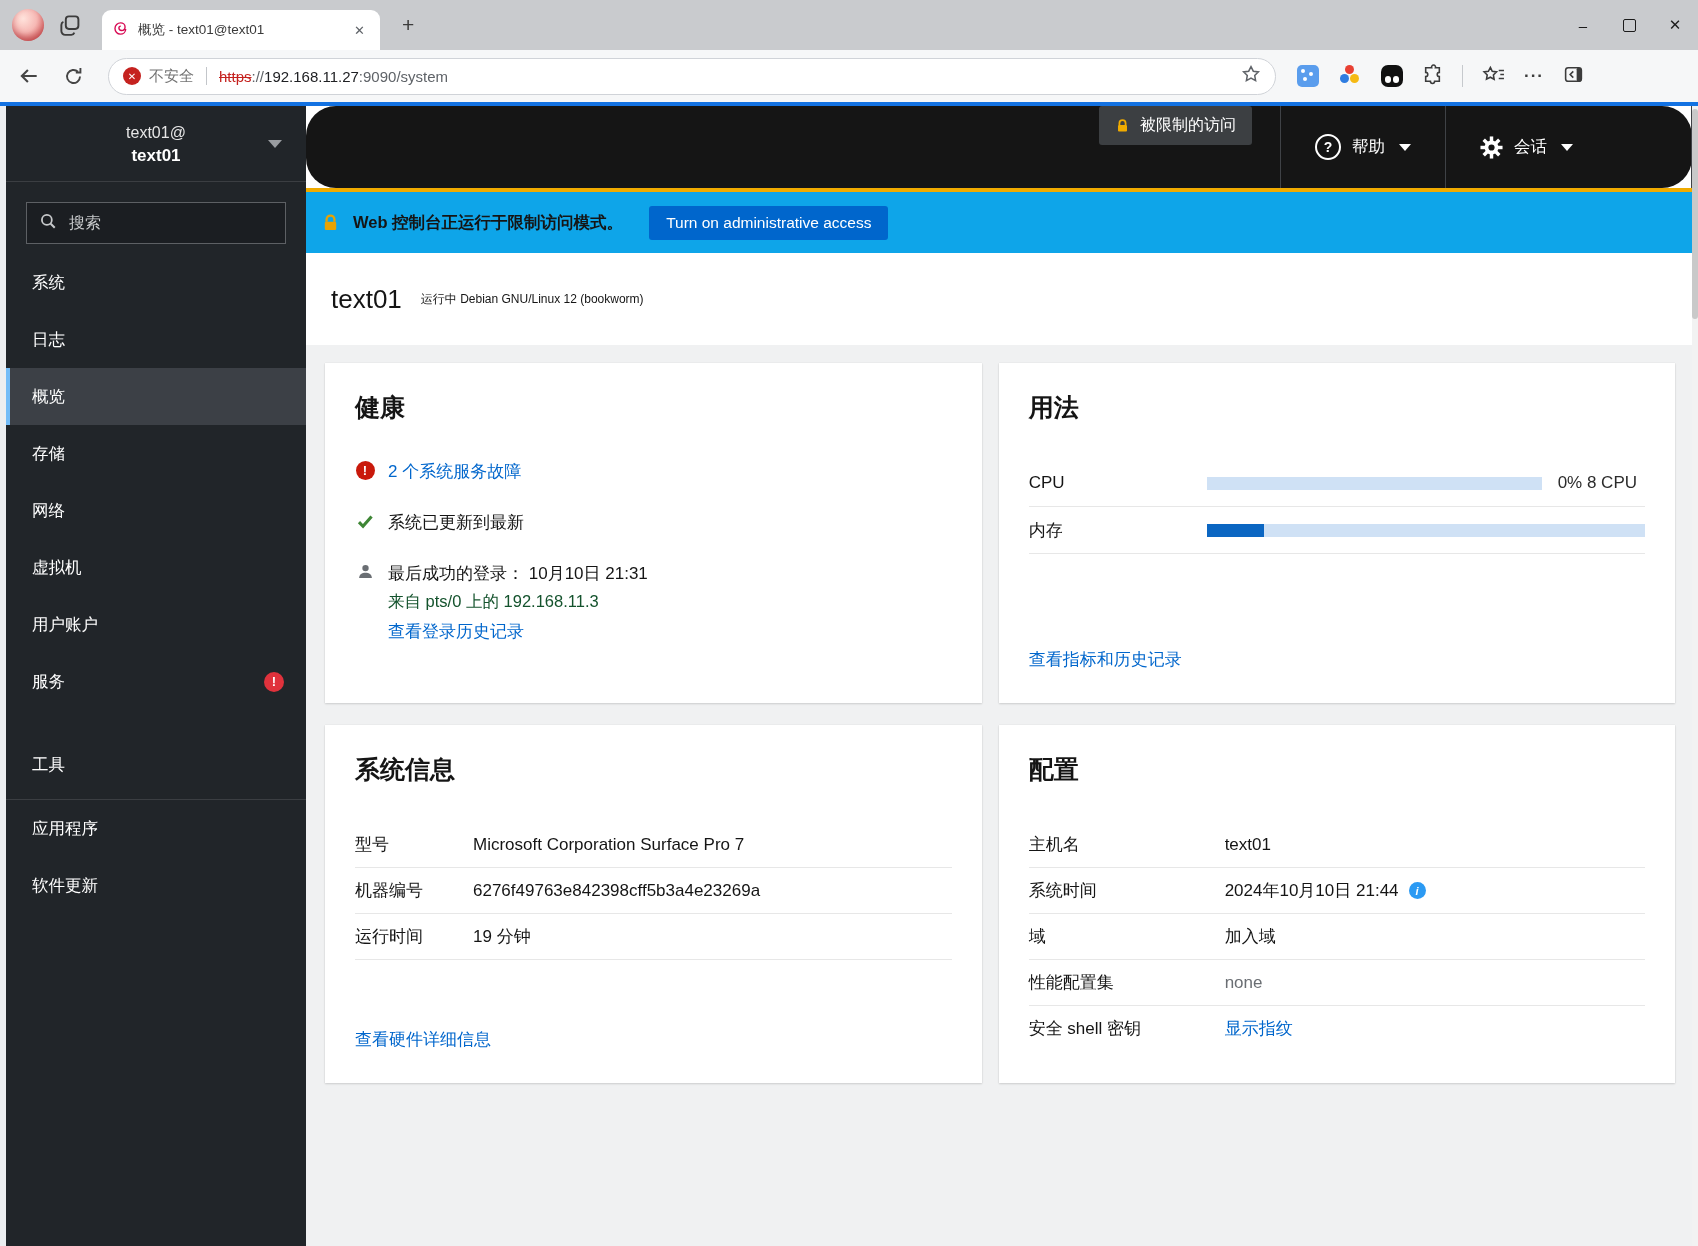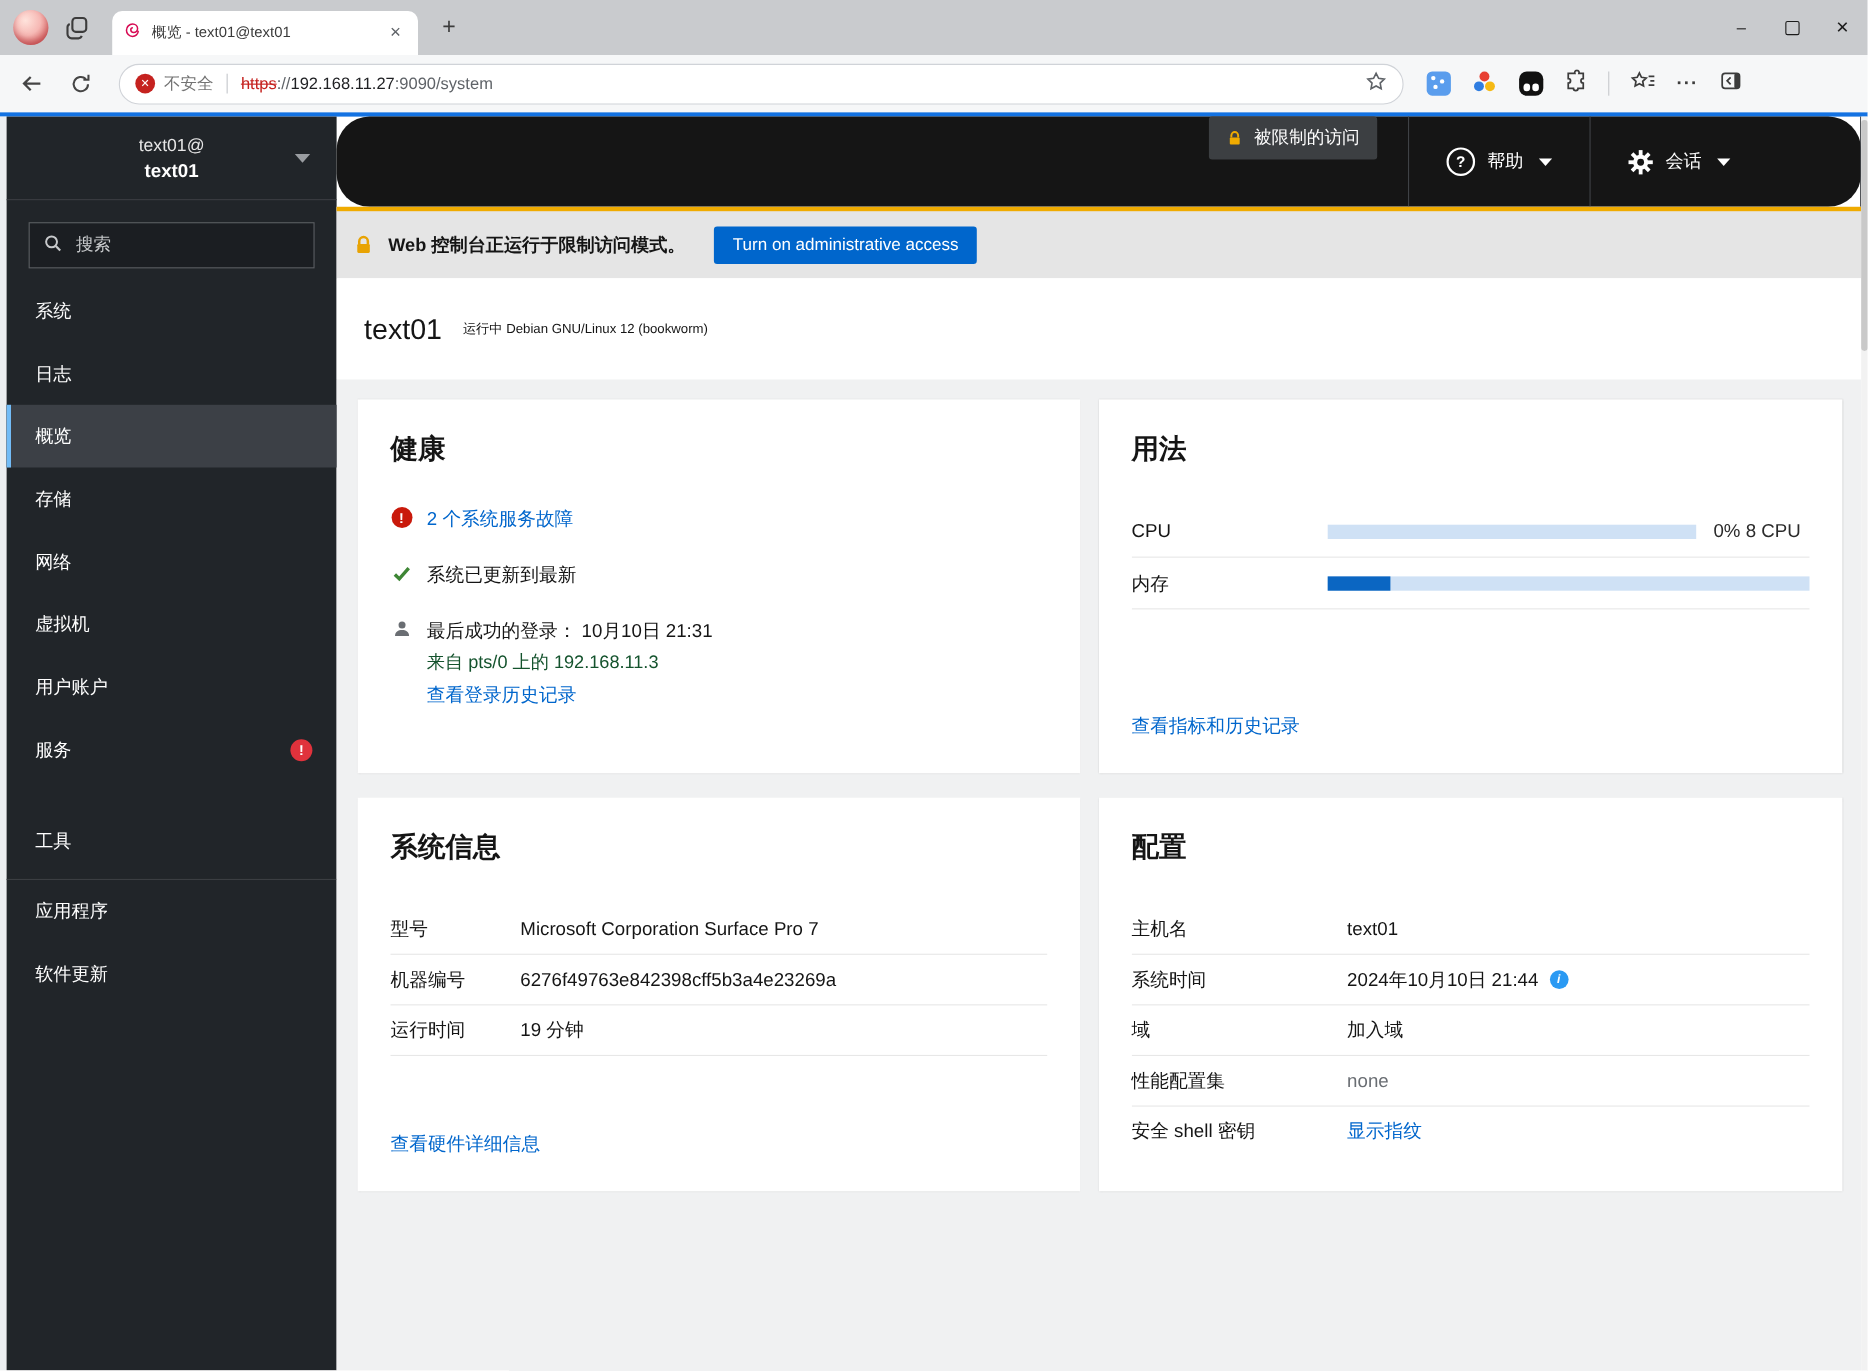--- a/index.html
+++ b/index.html
@@ -77,21 +77,21 @@
   .masthead{height:82px;background:#151515;display:flex;align-items:flex-start;border-radius:30px;}
   .chip{margin-left:auto;margin-right:28px;background:#3c3f42;border-radius:3px;padding:9px 16px;
     display:flex;align-items:center;gap:10px;color:#fff;font-size:16px;}
   .m-div{width:1px;align-self:stretch;background:#3f4246;}
   .m-group{display:flex;align-items:center;gap:11px;color:#fff;font-size:16.5px;padding:0 34px;height:100%;}
   .m-group.session{padding-right:118px;}
   .caret-down{width:0;height:0;border-left:6px solid transparent;border-right:6px solid transparent;border-top:7px solid #fff;margin-left:3px;}
   .qmark{width:22px;height:22px;border:2.4px solid #fff;border-radius:50%;display:flex;align-items:center;justify-content:center;
     font-size:14px;font-weight:700;color:#fff;}
 
-  .banner{height:65px;box-sizing:border-box;border-top:4px solid #f0ab00;background:#e5e5e5;
+  .banner{height:65px;box-sizing:border-box;border-top:4px solid #f0ab00;background:#0ea5e9;
     display:flex;align-items:center;padding-left:15px;gap:13px;}
   .banner-msg{font-size:16.5px;font-weight:600;color:#151515;}
   .btn-primary{margin-left:13px;background:#0066cc;color:#fff;border:none;border-radius:3px;
     font-size:15.5px;padding:8px 17px;font-family:inherit;}
 
   .pageheader{height:92px;background:#fff;display:flex;align-items:center;gap:19px;padding-left:25px;}
   .hosttitle{font-size:26px;color:#151515;}
   .hoststatus{font-size:12px;color:#151515;}
 
   .content{flex:1;background:#f0f1f2;padding:18px 17px 0 19px;display:grid;

